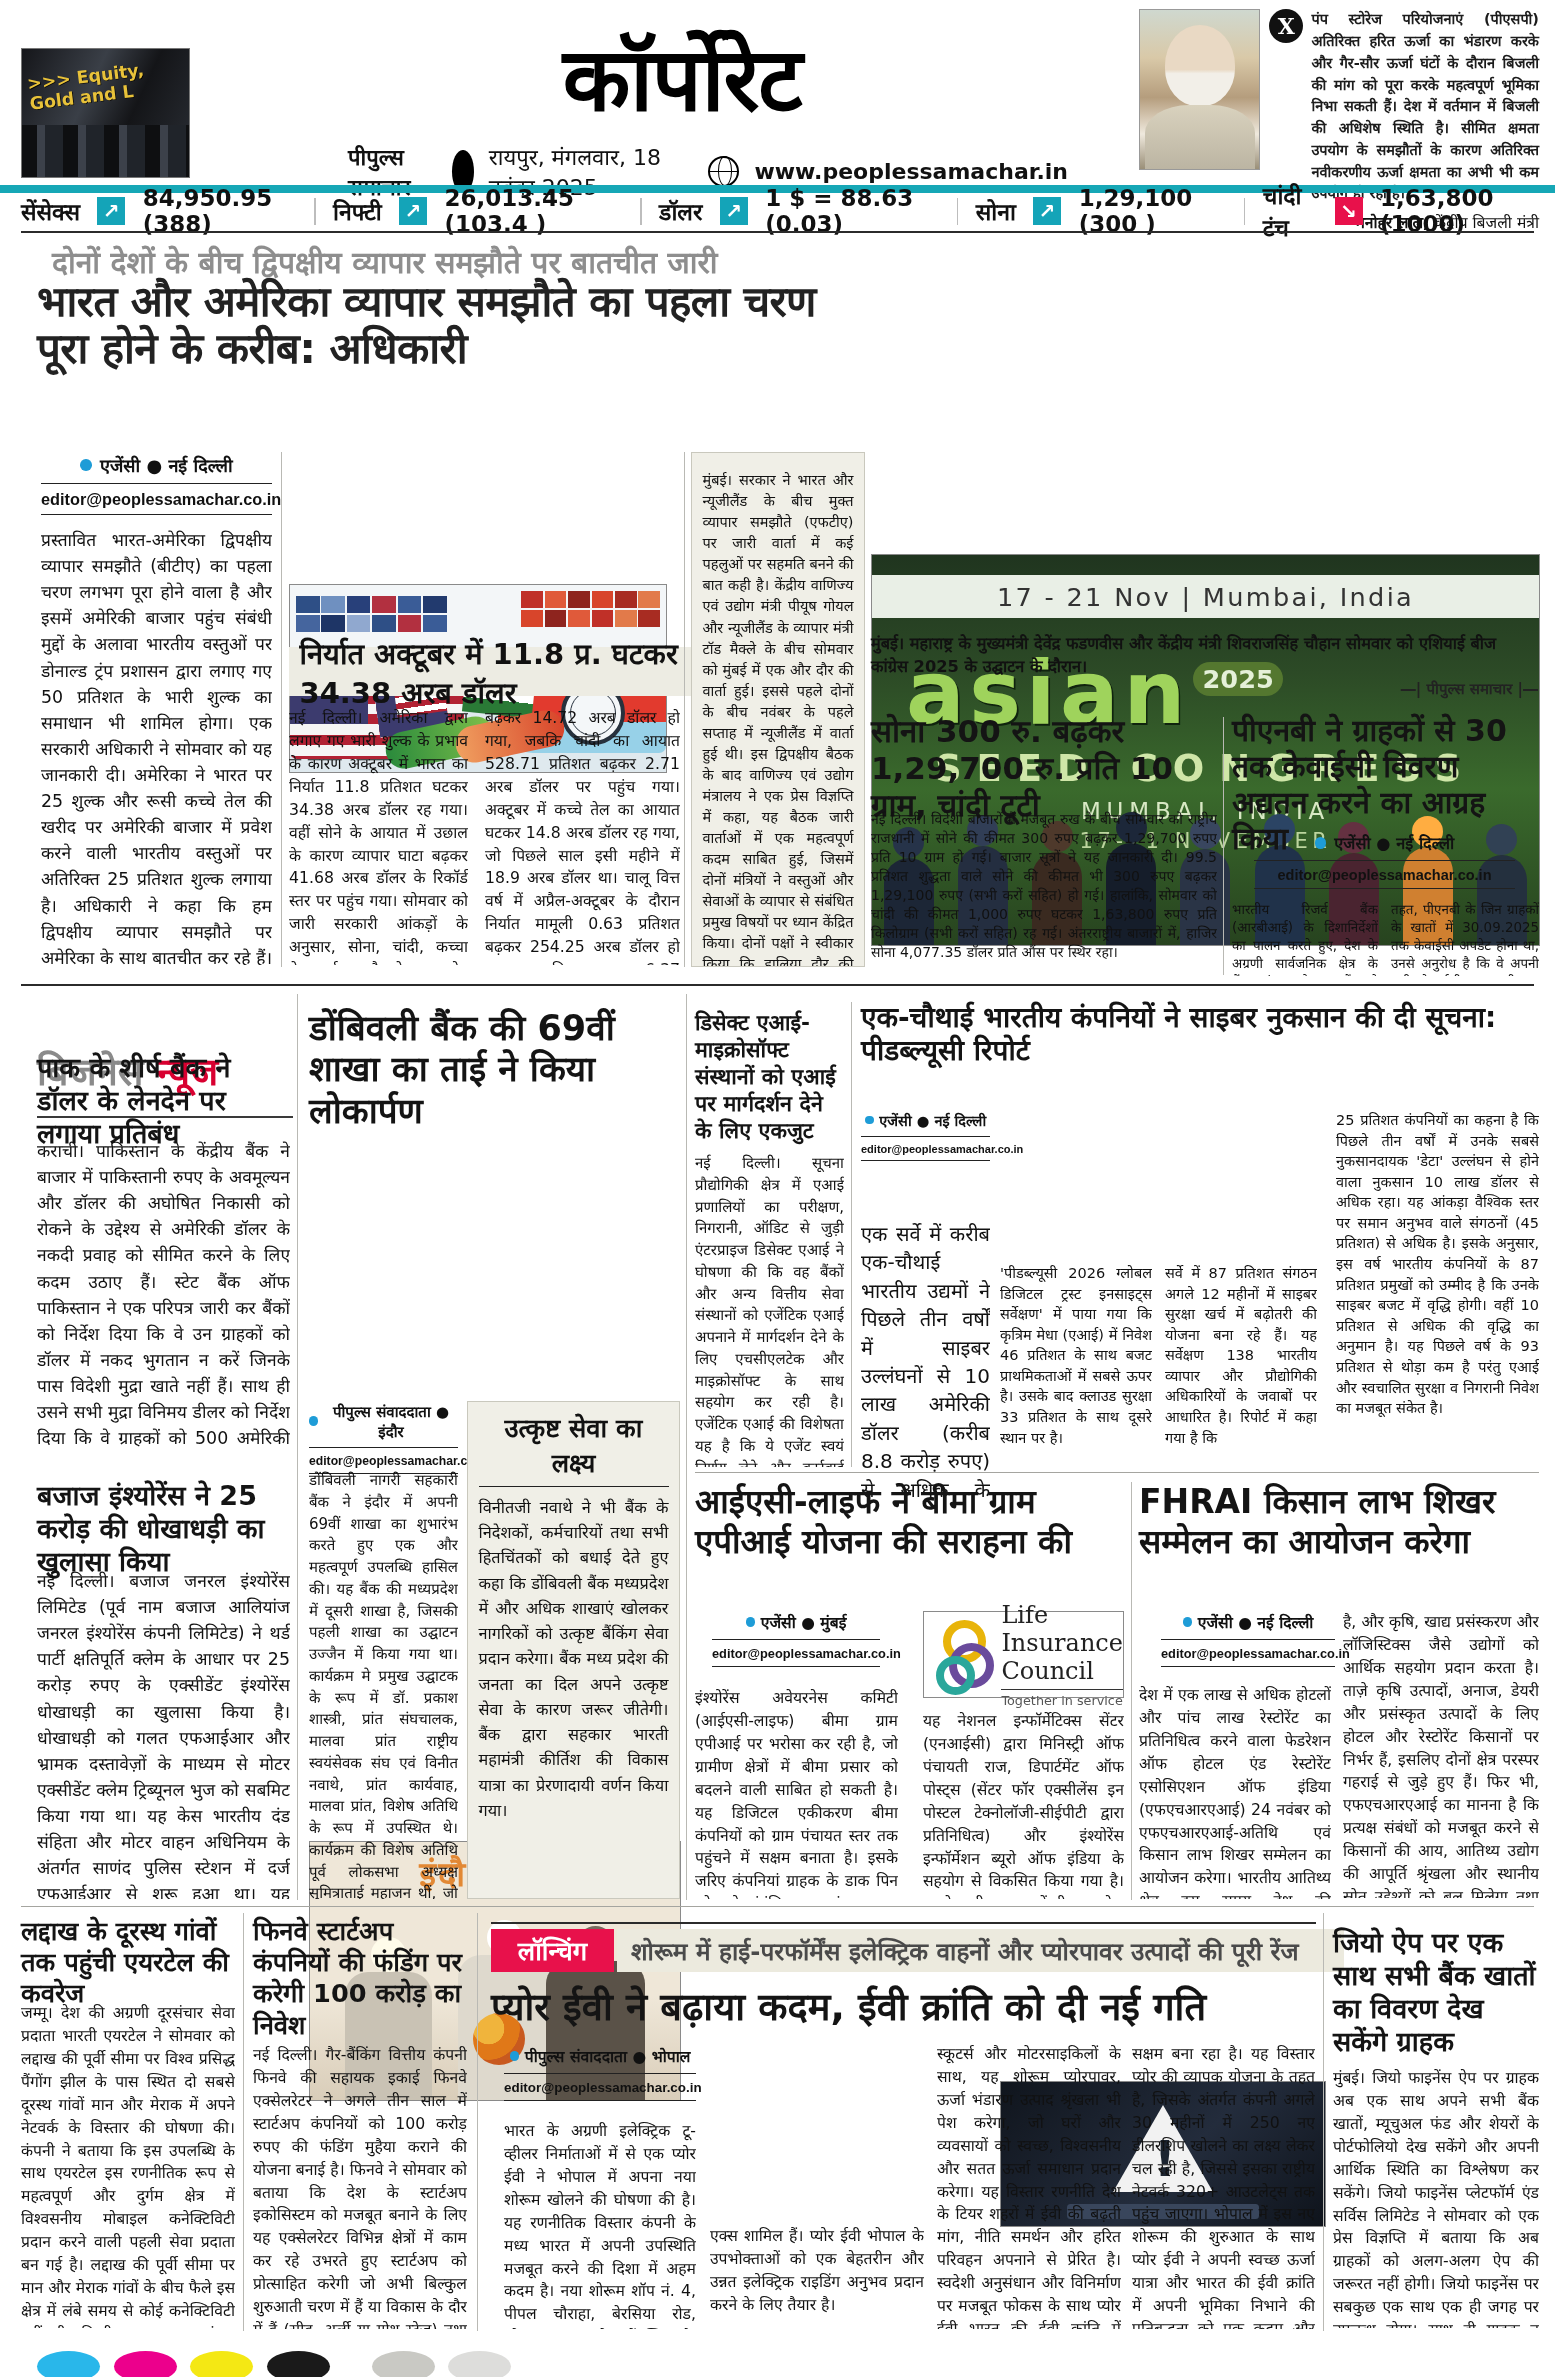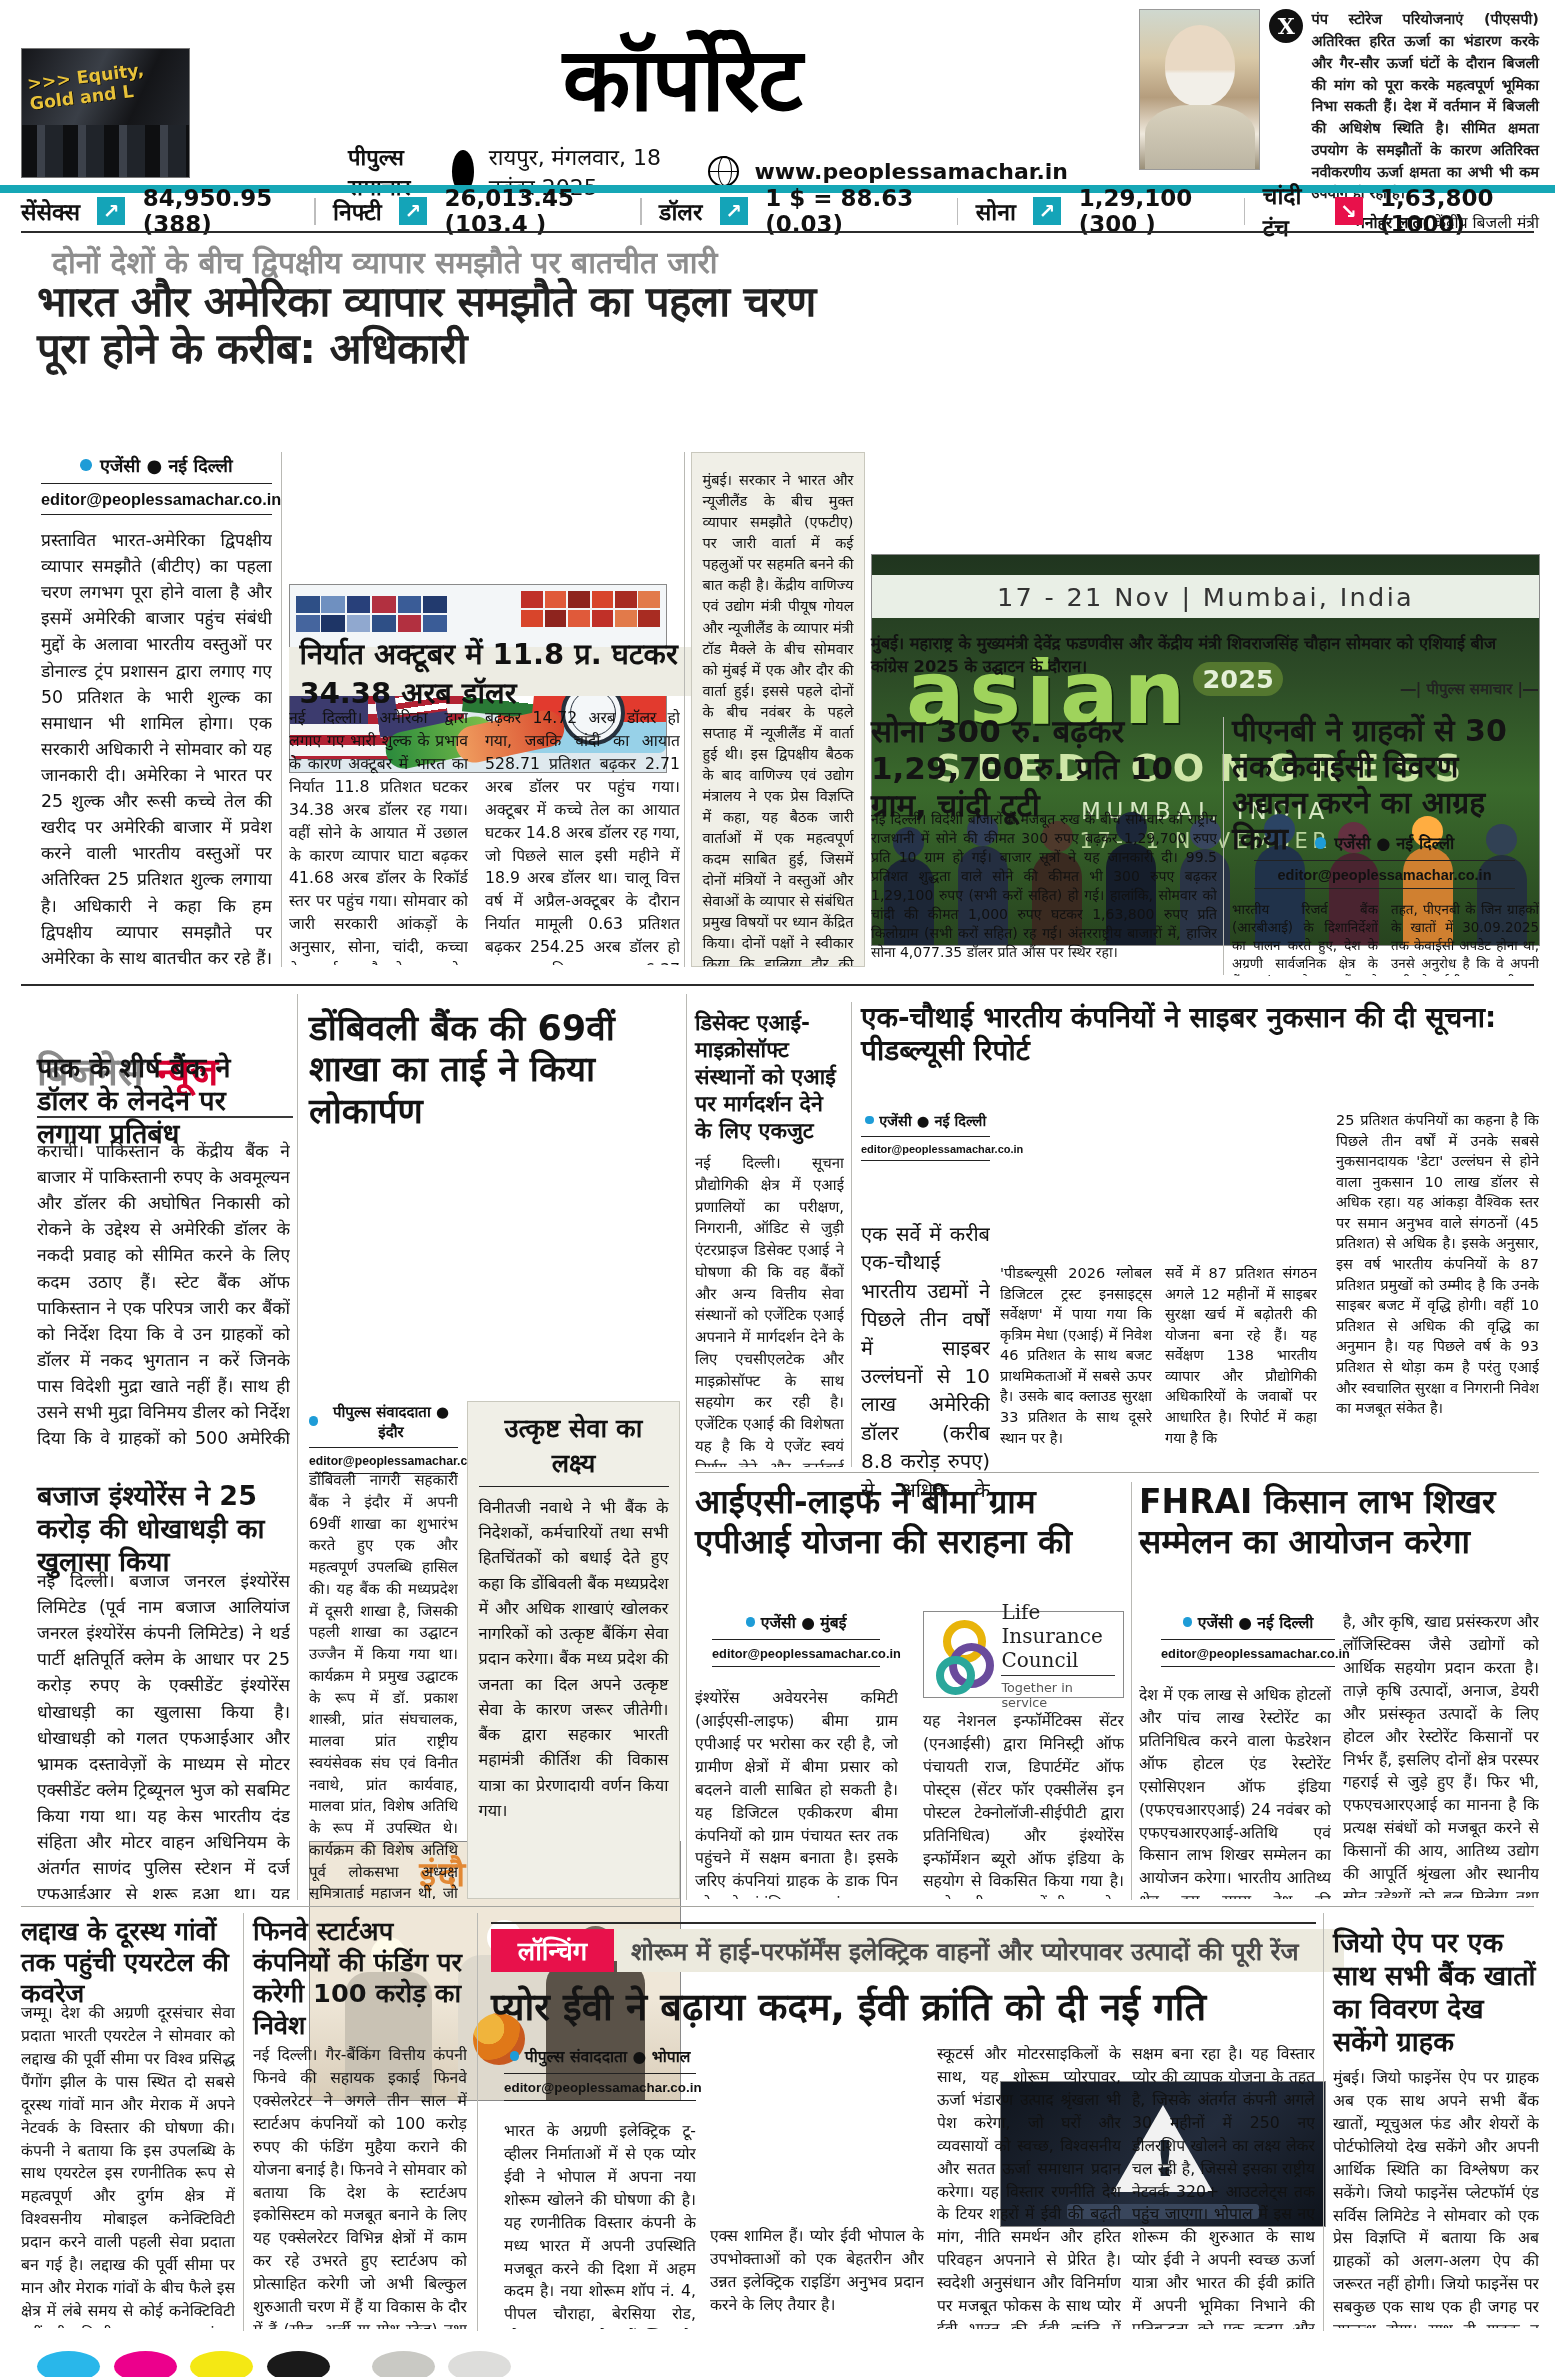--- a/index.html
+++ b/index.html
@@ -107,21 +107,21 @@
   .domb-photo{background:linear-gradient(180deg,#efe7d8 0 60%,#d9cdb9 100%);}
   .domb-banner{position:absolute;top:8.1px;left:0;right:0;text-align:center;color:#e07818;font-weight:bold;font-size:34px;letter-spacing:2.3px;opacity:.85;}
   .fig{position:absolute;border-radius:23px 23px 0 0;}
   .fig:before{content:"";position:absolute;top:-35px;left:50%;margin-left:-17.4px;width:35px;height:35px;border-radius:50%;background:inherit;filter:brightness(1.3);}
   .bouquet{position:absolute;width:52px;height:52px;border-radius:50%;
      background:radial-gradient(circle at 30% 30%,#f0b43c 0 30%,#e07818 31% 60%,#c8591f 61% 100%);}
   
   .lic-box{background:#fff;border:1.2px solid #8a8a8a;display:flex;align-items:center;gap:9.3px;padding:8.1px;}
   .lic-swirl{width:60px;height:70px;position:relative;flex:none;}
   .lic-swirl i{position:absolute;border-radius:50%;border:8.1px solid;}
-  .lic-title{font-family:"DejaVu Serif",serif;font-size:20px;color:#222;border-bottom:1.7px solid #333;padding-bottom:3.5px;}
+  .lic-title{font-family:"DejaVu Serif",serif;font-size:24px;color:#222;border-bottom:1.7px solid #333;padding-bottom:3.5px;}
   .lic-tag{font-size:12.8px;color:#555;margin-top:3.5px;}
   
   .launch-label{background:#e8114b;color:#fff;display:flex;align-items:center;justify-content:center;
      font-size:25.6px;font-weight:bold;}
   .kicker-band{background:#eceade;color:#4a4a4a;font-weight:bold;font-size:24.4px;display:flex;align-items:center;padding:0 14px;}
   .caption{font-size:16.3px;font-weight:bold;line-height:1.4;}
   .credit-line{font-size:15px;font-weight:bold;text-align:right;color:#222;}
   .regmark{position:absolute;width:63px;height:31px;border-radius:50%;}
 </style>
 </head>

